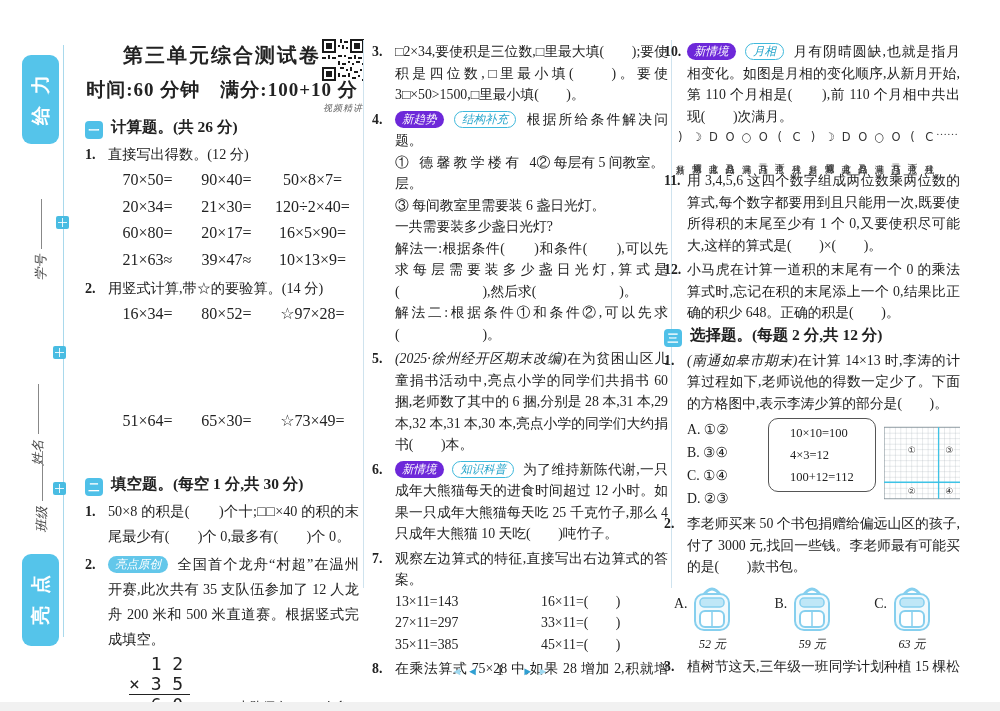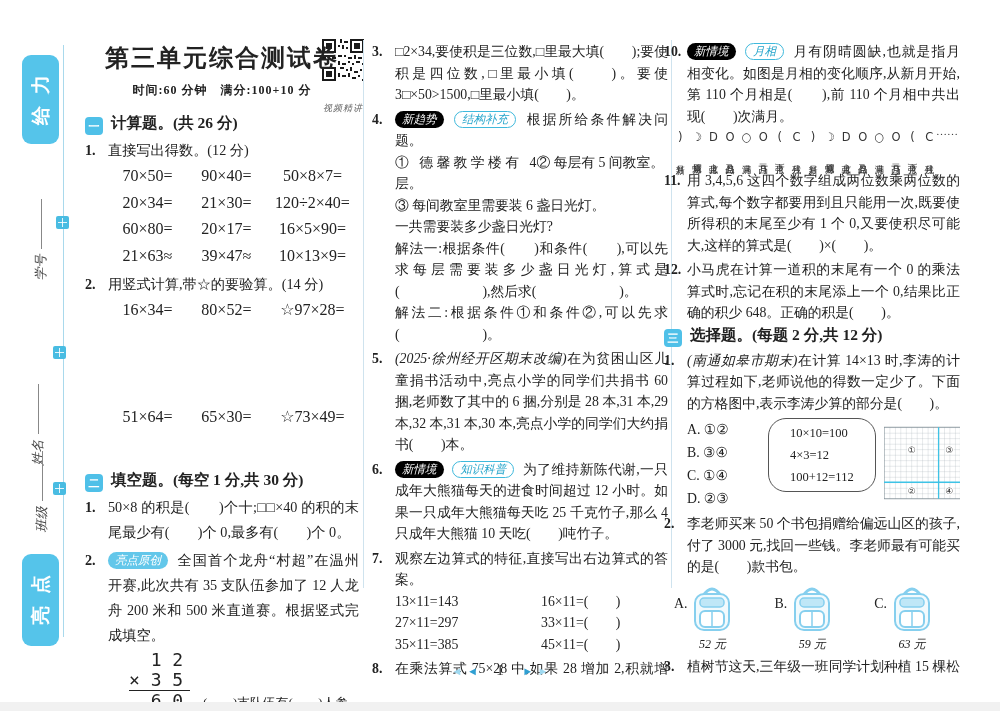--- a/index.html
+++ b/index.html
@@ -35,37 +35,37 @@
 
   
   .col { position:absolute; top:38px; overflow:hidden; }
   .col1 { left:85px;  width:274px; height:668px; }
   .col2 { left:372px; width:296px; height:640px; }
   .col3 { left:664px; width:296px; height:640px; }
   .divider { position:absolute; top:40px; width:1px; height:548px; background:#cfe3ee; }
   .d1 { left:363px; } .d2 { left:671px; }
 
   
-  .title { text-align:center; font-size:24px; font-weight:bold; letter-spacing:2px; margin-top:4px; }
-  .subtitle { text-align:center; font-size:12px; font-weight:bold; margin-top:8px; letter-spacing:1px; }
+  .title { text-align:center; font-size:20px; font-weight:bold; letter-spacing:2px; margin-top:4px; }
+  .subtitle { text-align:center; font-size:19px; font-weight:bold; margin-top:8px; letter-spacing:1px; }
   .qr-wrap { position:absolute; left:320px; top:39px; width:46px; text-align:center; }
   .qr-cap { font-size:9px; color:#666; font-style:italic; letter-spacing:1px; margin-top:17px; }
 
   
   .sec { font-weight:bold; font-size:15.5px; margin-top:14px; }
   .sec-ico { display:inline-block; width:18px; height:18px; background:#4fc0e8; color:#fff;
              border-radius:4px; text-align:center; line-height:18px; font-size:11px; margin-right:8px;
              vertical-align:-2px; font-family:"Liberation Sans", sans-serif; }
   .q { position:relative; padding-left:23px; font-size:14.2px; line-height:25px; text-align:justify; margin-top:3px; }
   .col2 .q, .col3 .q { line-height:21.5px; font-size:13.8px; }
   .q-no { position:absolute; left:0; font-weight:bold; }
   .source { font-style:italic; }
   .badge { display:inline-block; border-radius:9px; padding:0 7px; font-size:11.5px; line-height:17px;
            margin-right:5px; font-family:"Liberation Sans", sans-serif; vertical-align:1px; }
-  .badge-solid  { background:#000000; color:#fff; font-style:italic; }
+  .badge-solid  { background:#6d28d9; color:#fff; font-style:italic; }
   .badge-light  { background:#63c7ea; color:#fff; font-style:italic; }
   .badge-outline{ border:1px solid #3fb9dc; color:#26a5cb; font-style:italic; line-height:15px; }
 
   .exp-grid { display:grid; grid-template-columns:1fr 1fr 1.18fr; padding-left:23px;
               font-size:16px; line-height:26.5px;text-align:center; }
   .ws1 { height:80px; } .ws2 { height:26px; }
 
   
   .vm { margin-left:44px; margin-top:2px; }
   .vm-row { display:flex; align-items:baseline; line-height:20px; }
@@ -83,21 +83,21 @@
   .moon { display:flex; margin:3px 0 2px 8px; }
   .moon-col { width:16.6px; text-align:center; }
   .moon-sym { display:block; font-size:11.5px; line-height:15px; color:#333; font-family:"DejaVu Sans", sans-serif; }
   .moon-label { display:inline-block; writing-mode:vertical-rl; text-orientation:upright;
                 font-size:9.5px; line-height:10px; letter-spacing:1px; color:#333; margin-top:2px; }
   .moon-more { font-size:11px; padding-top:12px; color:#333; }
 
   
   .c1-row { display:flex; gap:8px; margin-top:4px;justify-content:center; }
   .c1-opts { flex:0 0 96px; padding-left:23px; line-height:23px; font-size:13.8px; }
-  .eq-box { border:1.4px solid #555; border-radius:18px; padding:3px 21px; font-size:12.5px;
+  .eq-box { border:1.4px solid #555; border-radius:10px; padding:3px 21px; font-size:12.5px;
             line-height:22px; align-self:flex-start; white-space:nowrap; }
   .grid-svg text { font-size:11px; paint-order:stroke; stroke:#fff; stroke-width:3px; fill:#333;
                    font-family:"DejaVu Sans", sans-serif; }
 
   
   .bp-row { display:flex; padding-left:10px; margin-top:6px; justify-content:space-between; width:270px; }
   .bp { display:flex; align-items:flex-start; }
   .bp-label { font-size:13.8px; margin-top:12px; margin-right:3px; }
   .bp-fig { text-align:center; }
   .bp-price { font-size:12px; font-style:italic; margin-top:-2px; }

